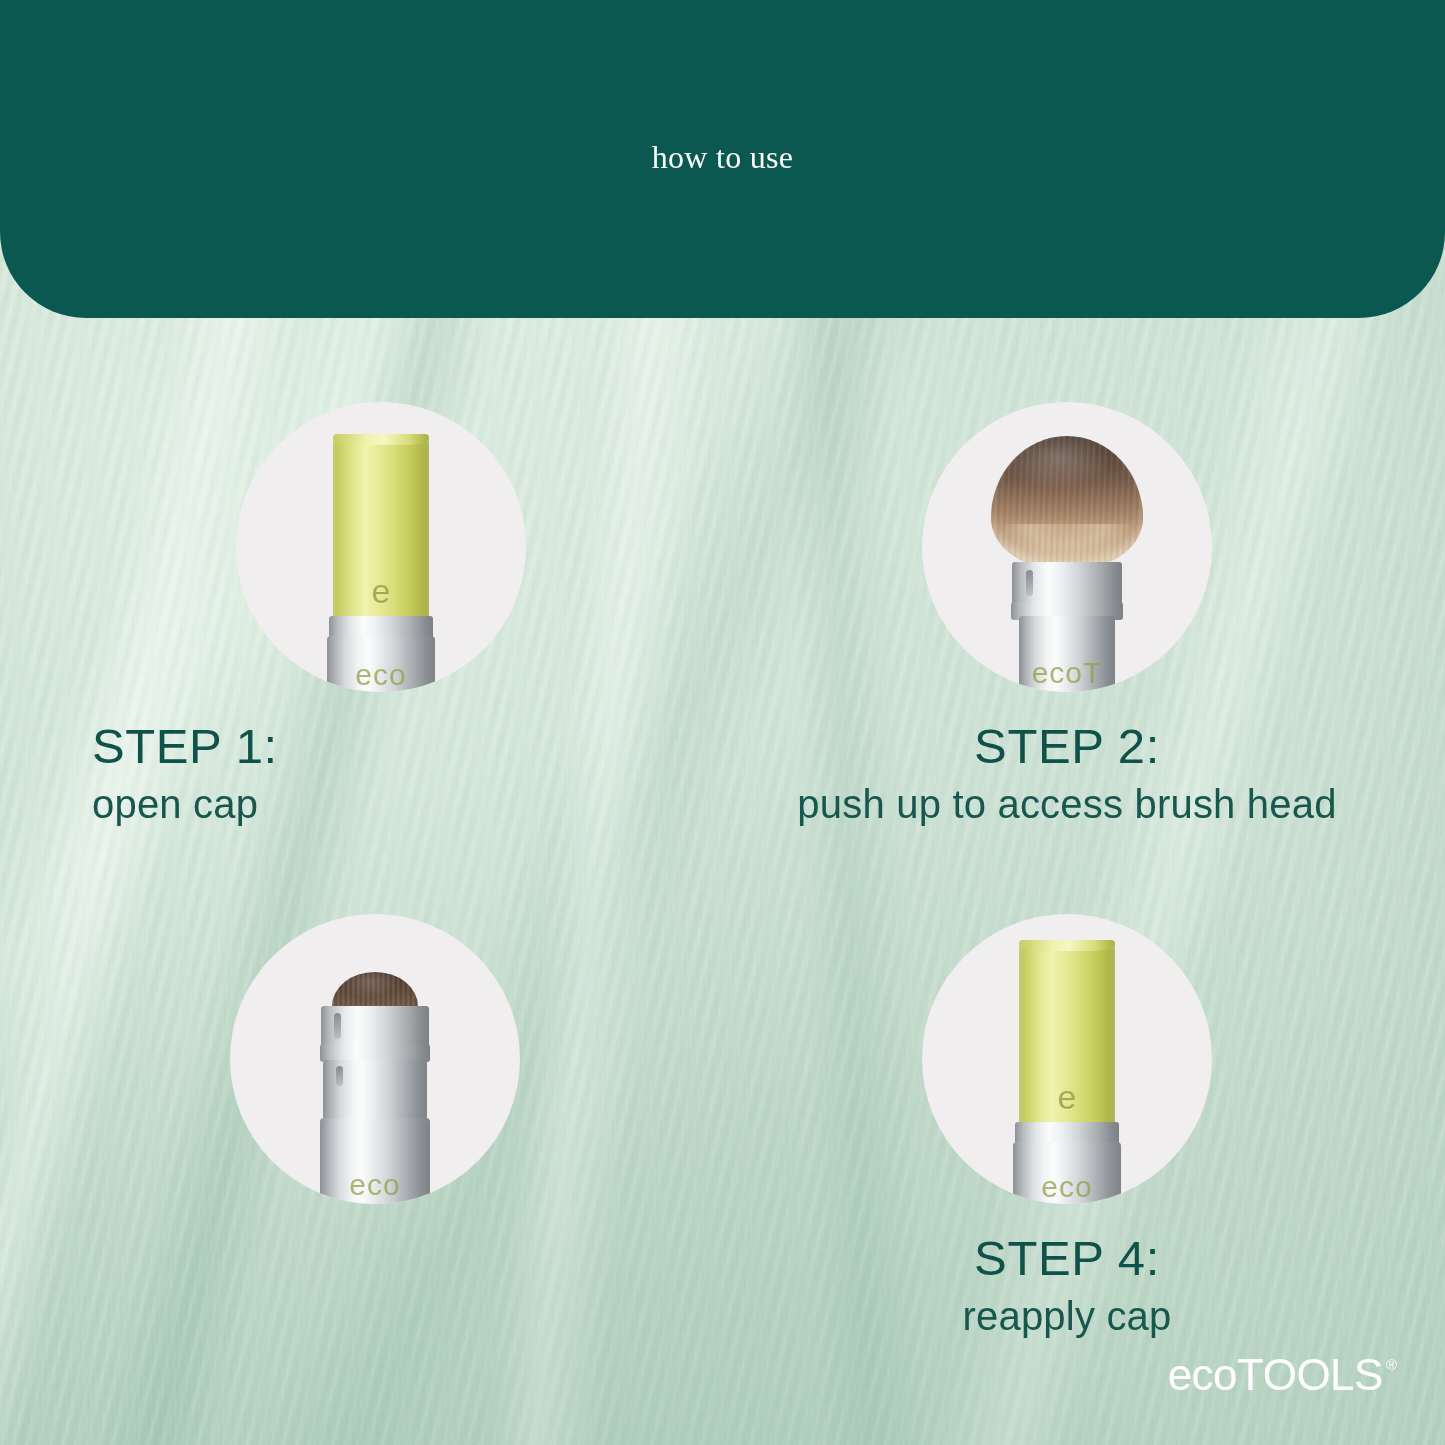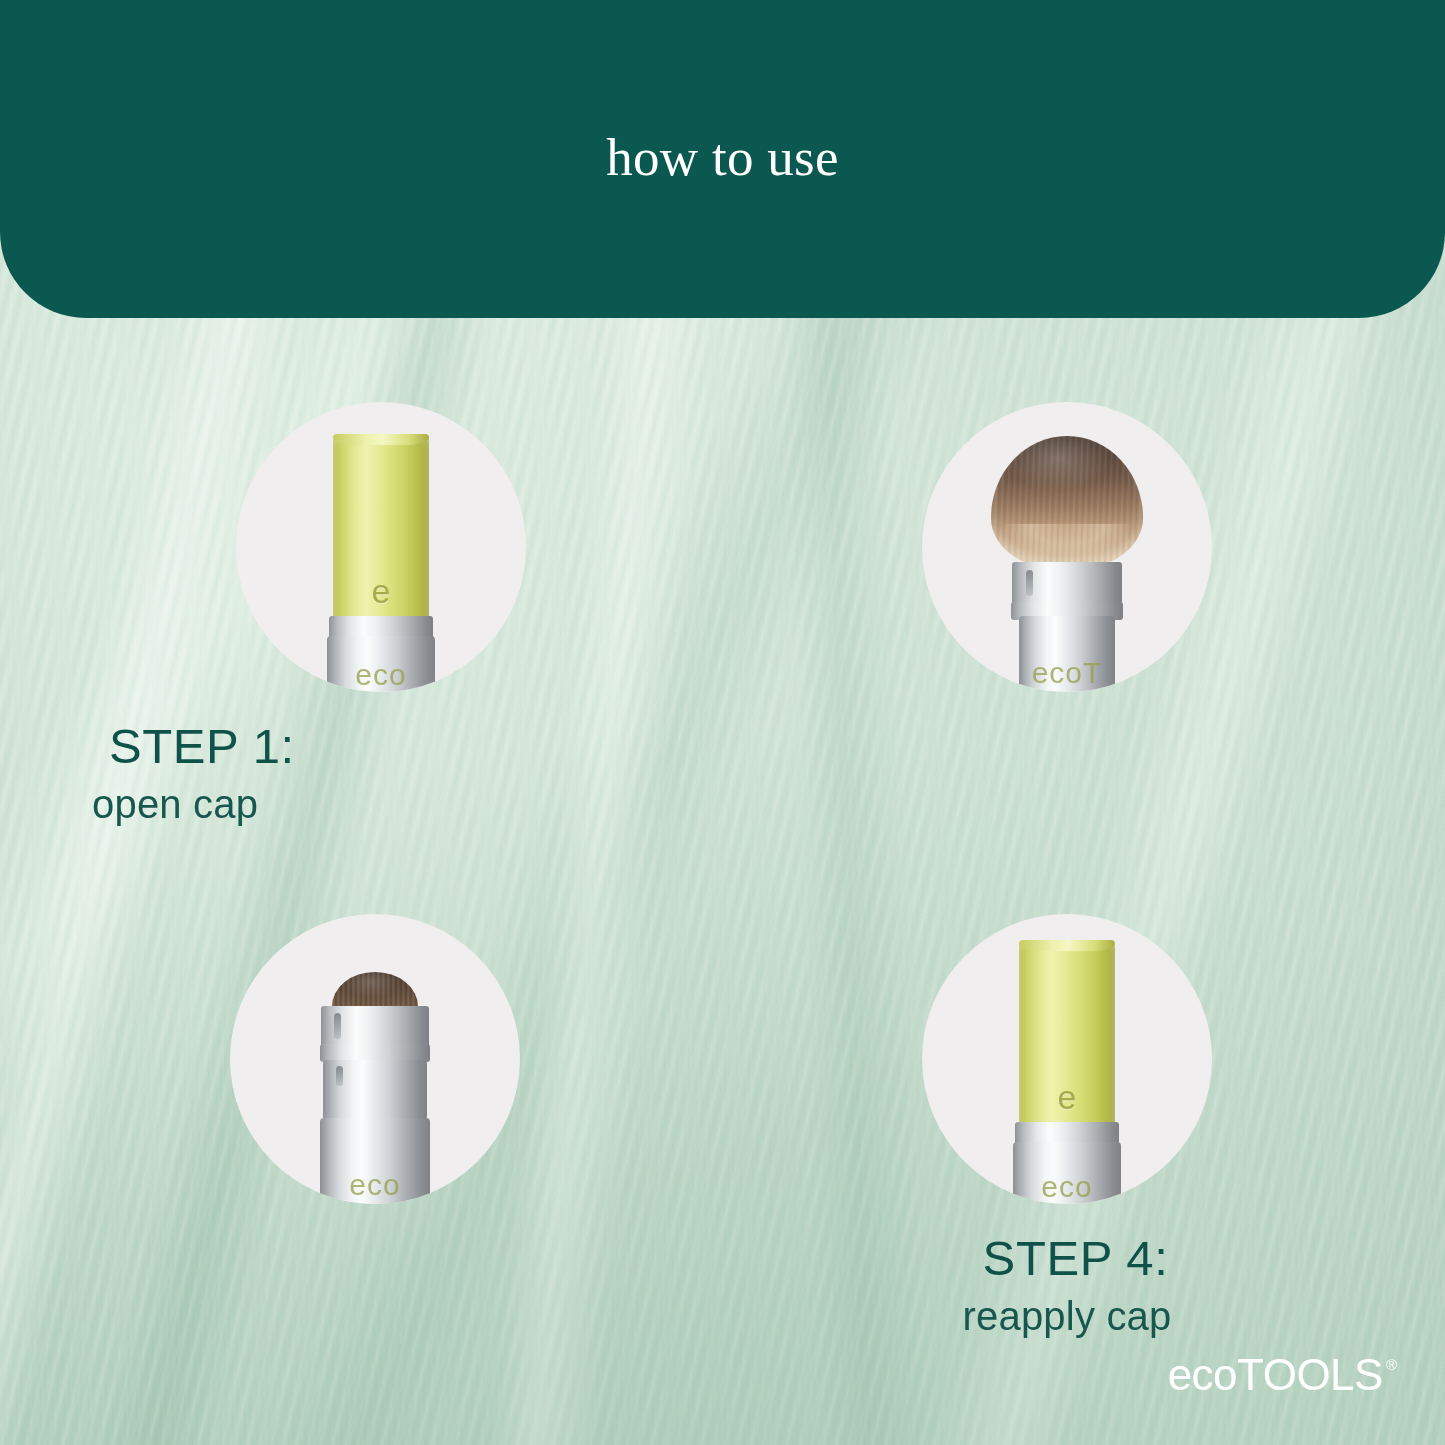--- a/index.html
+++ b/index.html
@@ -102,21 +102,21 @@
     font-size:84px;
     line-height:1;
     color:#ffffff;
     font-weight:400;
     letter-spacing:.2px;
     white-space:nowrap;
     margin-top:14px;
   }
   .header-sub{
     font-family:"Liberation Serif", "DejaVu Serif", serif;
-    font-size:53px;
+    font-size:32px;
     line-height:1;
     color:#ffffff;
     font-weight:400;
     margin-top:38px;
     letter-spacing:.3px;
   }
 
   
   .steps{
     position:absolute;
@@ -251,21 +251,21 @@
     border-radius:4px;
     background:linear-gradient(180deg, rgba(120,126,130,.85), rgba(170,176,180,.55));
   }
 
   
   .caption{ margin-top:30px; text-align:center; width:100%; }
   .caption.left-align{ text-align:left; padding-left:72px; }
   .step-title{
     font-family:"Liberation Sans", sans-serif;
     font-size:49px; line-height:1.02;
-    color:#0e5249; font-weight:400; letter-spacing:.6px;margin-left:17px;
+    color:#0e5249; font-weight:400; letter-spacing:.6px;
   }
   .step-desc{
     font-family:"Liberation Sans", sans-serif;
     font-size:40px; line-height:1.05;
     color:#18574d; font-weight:400; letter-spacing:.2px;
     margin-top:11px;
   }
 
   
   .logo{
@@ -319,20 +319,24 @@
       <div class="disc">
         <div class="prod brush-big" style="top:34px;"></div>
         <div class="prod ring" style="top:160px; width:110px; height:44px;">
           <span class="slot" style="left:14px; top:8px;"></span>
         </div>
         <div class="prod ring" style="top:200px; width:112px; height:18px;"></div>
         <div class="prod barrel" style="top:214px; width:96px; height:100px;">
           <span class="barrel-eco" style="top:42px;">ecoT</span>
         </div>
       </div>
+      <div class="caption">
+        <div class="step-title">STEP 2:</div>
+        <div class="step-desc">push up to access brush head</div>
+      </div>
     </div>
 
     <div class="step step-3">
       <div class="disc">
         <div class="prod brush-small" style="top:58px;"></div>
         <div class="prod ring" style="top:92px; width:108px; height:42px;">
           <span class="slot" style="left:13px; top:7px;"></span>
         </div>
         <div class="prod ring" style="top:130px; width:110px; height:18px;"></div>
         <div class="prod barrel" style="top:146px; width:104px; height:60px;">

